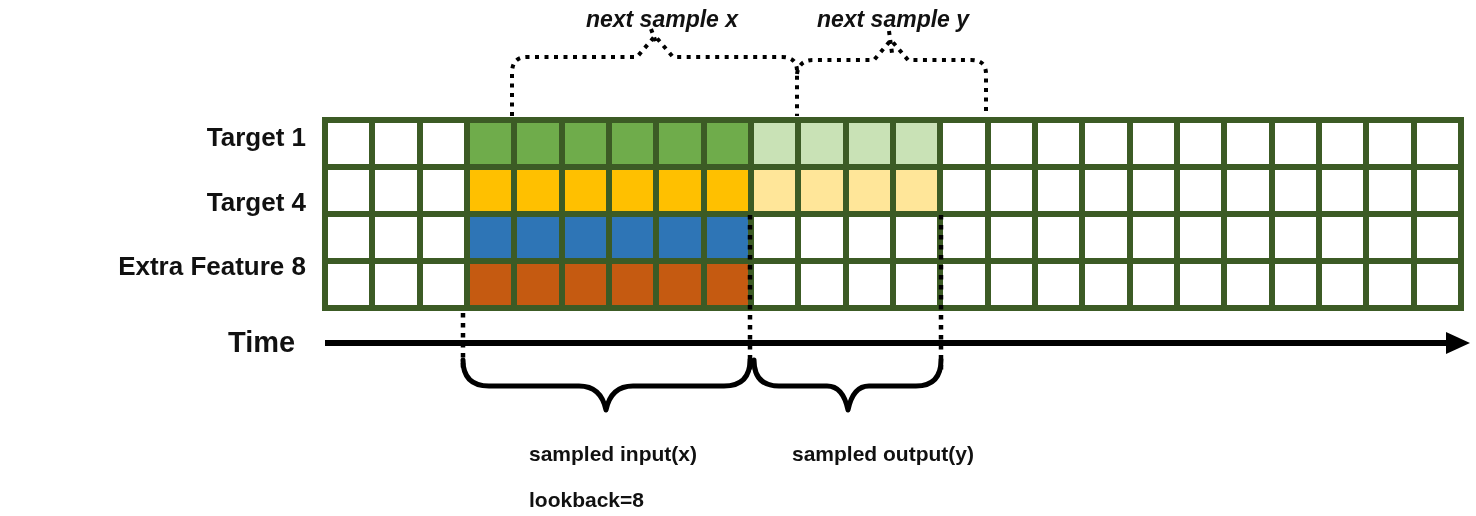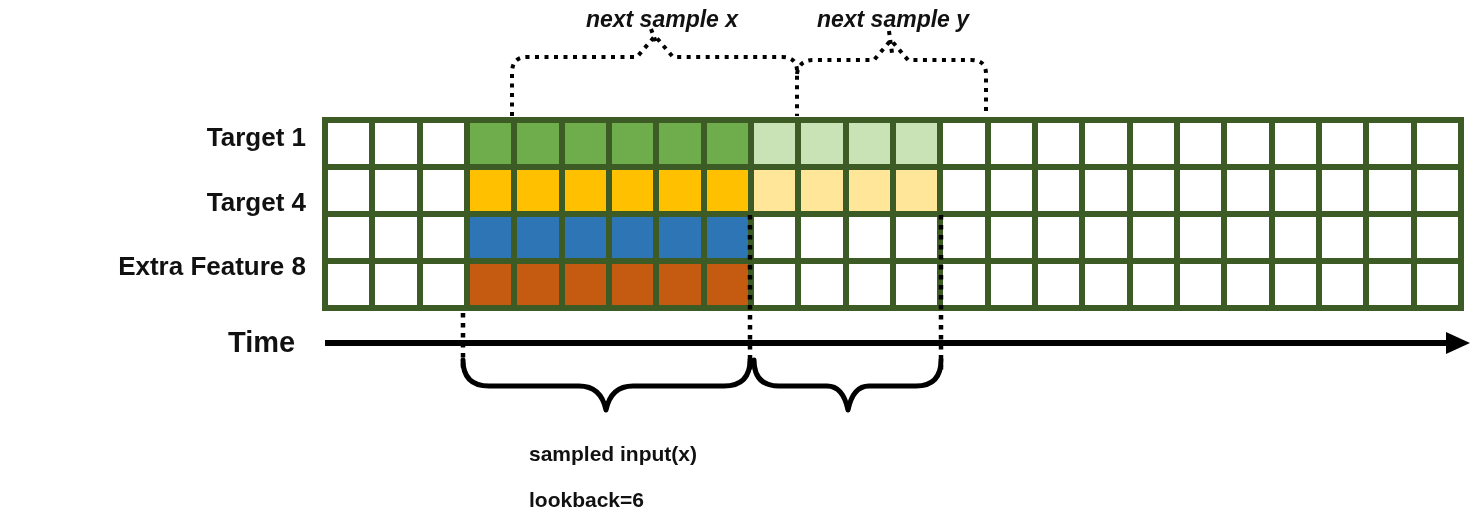--- a/index.html
+++ b/index.html
@@ -173,18 +173,19 @@
     <polygon points="1446,332 1470,343 1446,354" fill="#000"></polygon>
 
     <path d="M 463 360 Q 463 386 489 386 L 579 386 Q 601 386 606 410 Q 611 386 633 386 L 724 386 Q 750 386 750 360" fill="none" stroke="#000" stroke-width="5" stroke-linecap="round" stroke-linejoin="round"></path>
     <path d="M 754 360 Q 754 386 779 386 L 827 386 Q 843 386 848 410 Q 853 386 869 386 L 916 386 Q 941 386 941 360" fill="none" stroke="#000" stroke-width="5" stroke-linecap="round" stroke-linejoin="round"></path>
   </svg>
 
   <div id="time-label">Time</div>
 
   <div id="anno-input" class="anno">
     <div>sampled input(x)</div>
-    <div>lookback=6</div>
+    <div>lookback=8</div>
   </div>
   <div id="anno-output" class="anno">
+    <div>sampled output(y)</div>
   </div>
 
 </div>
 
 </body></html>

